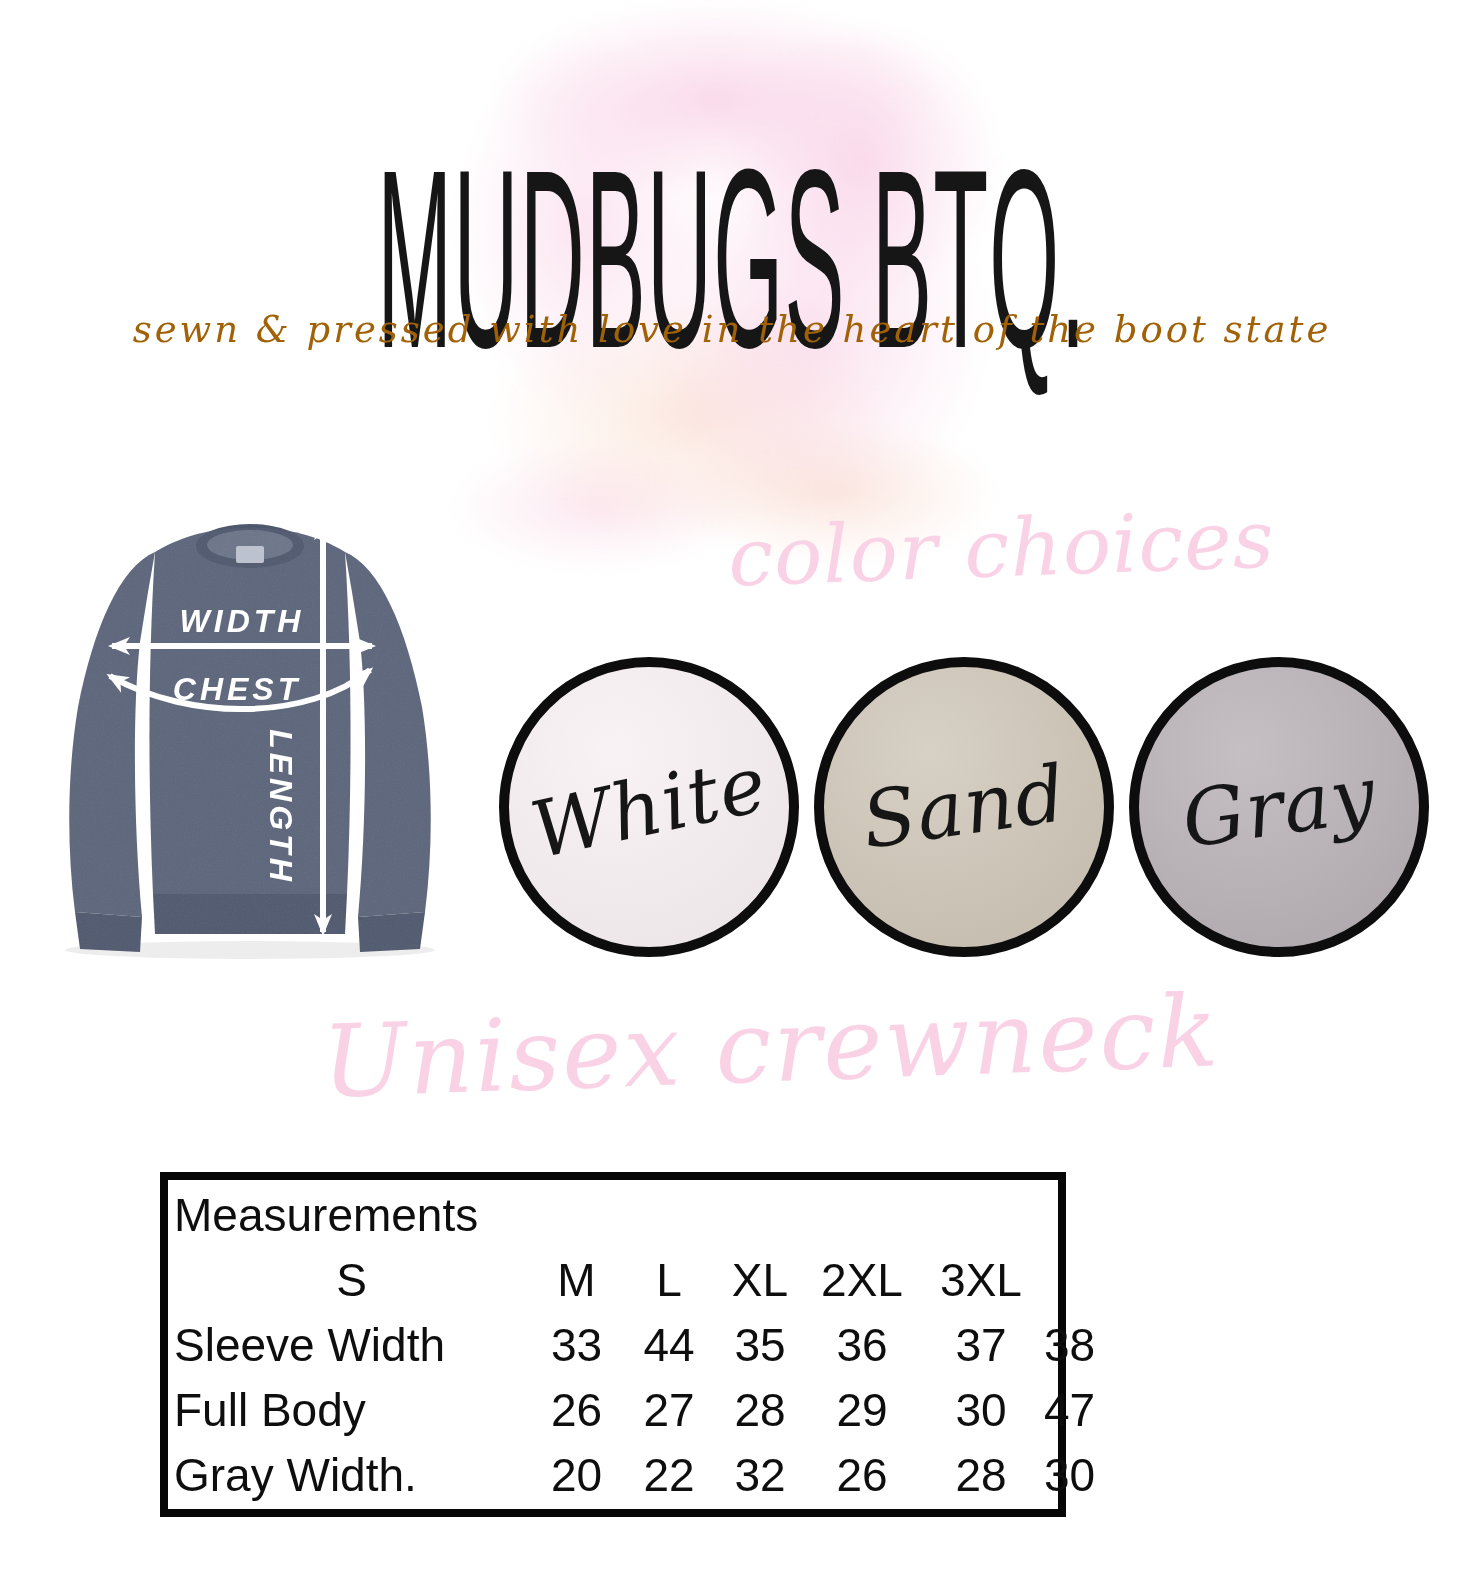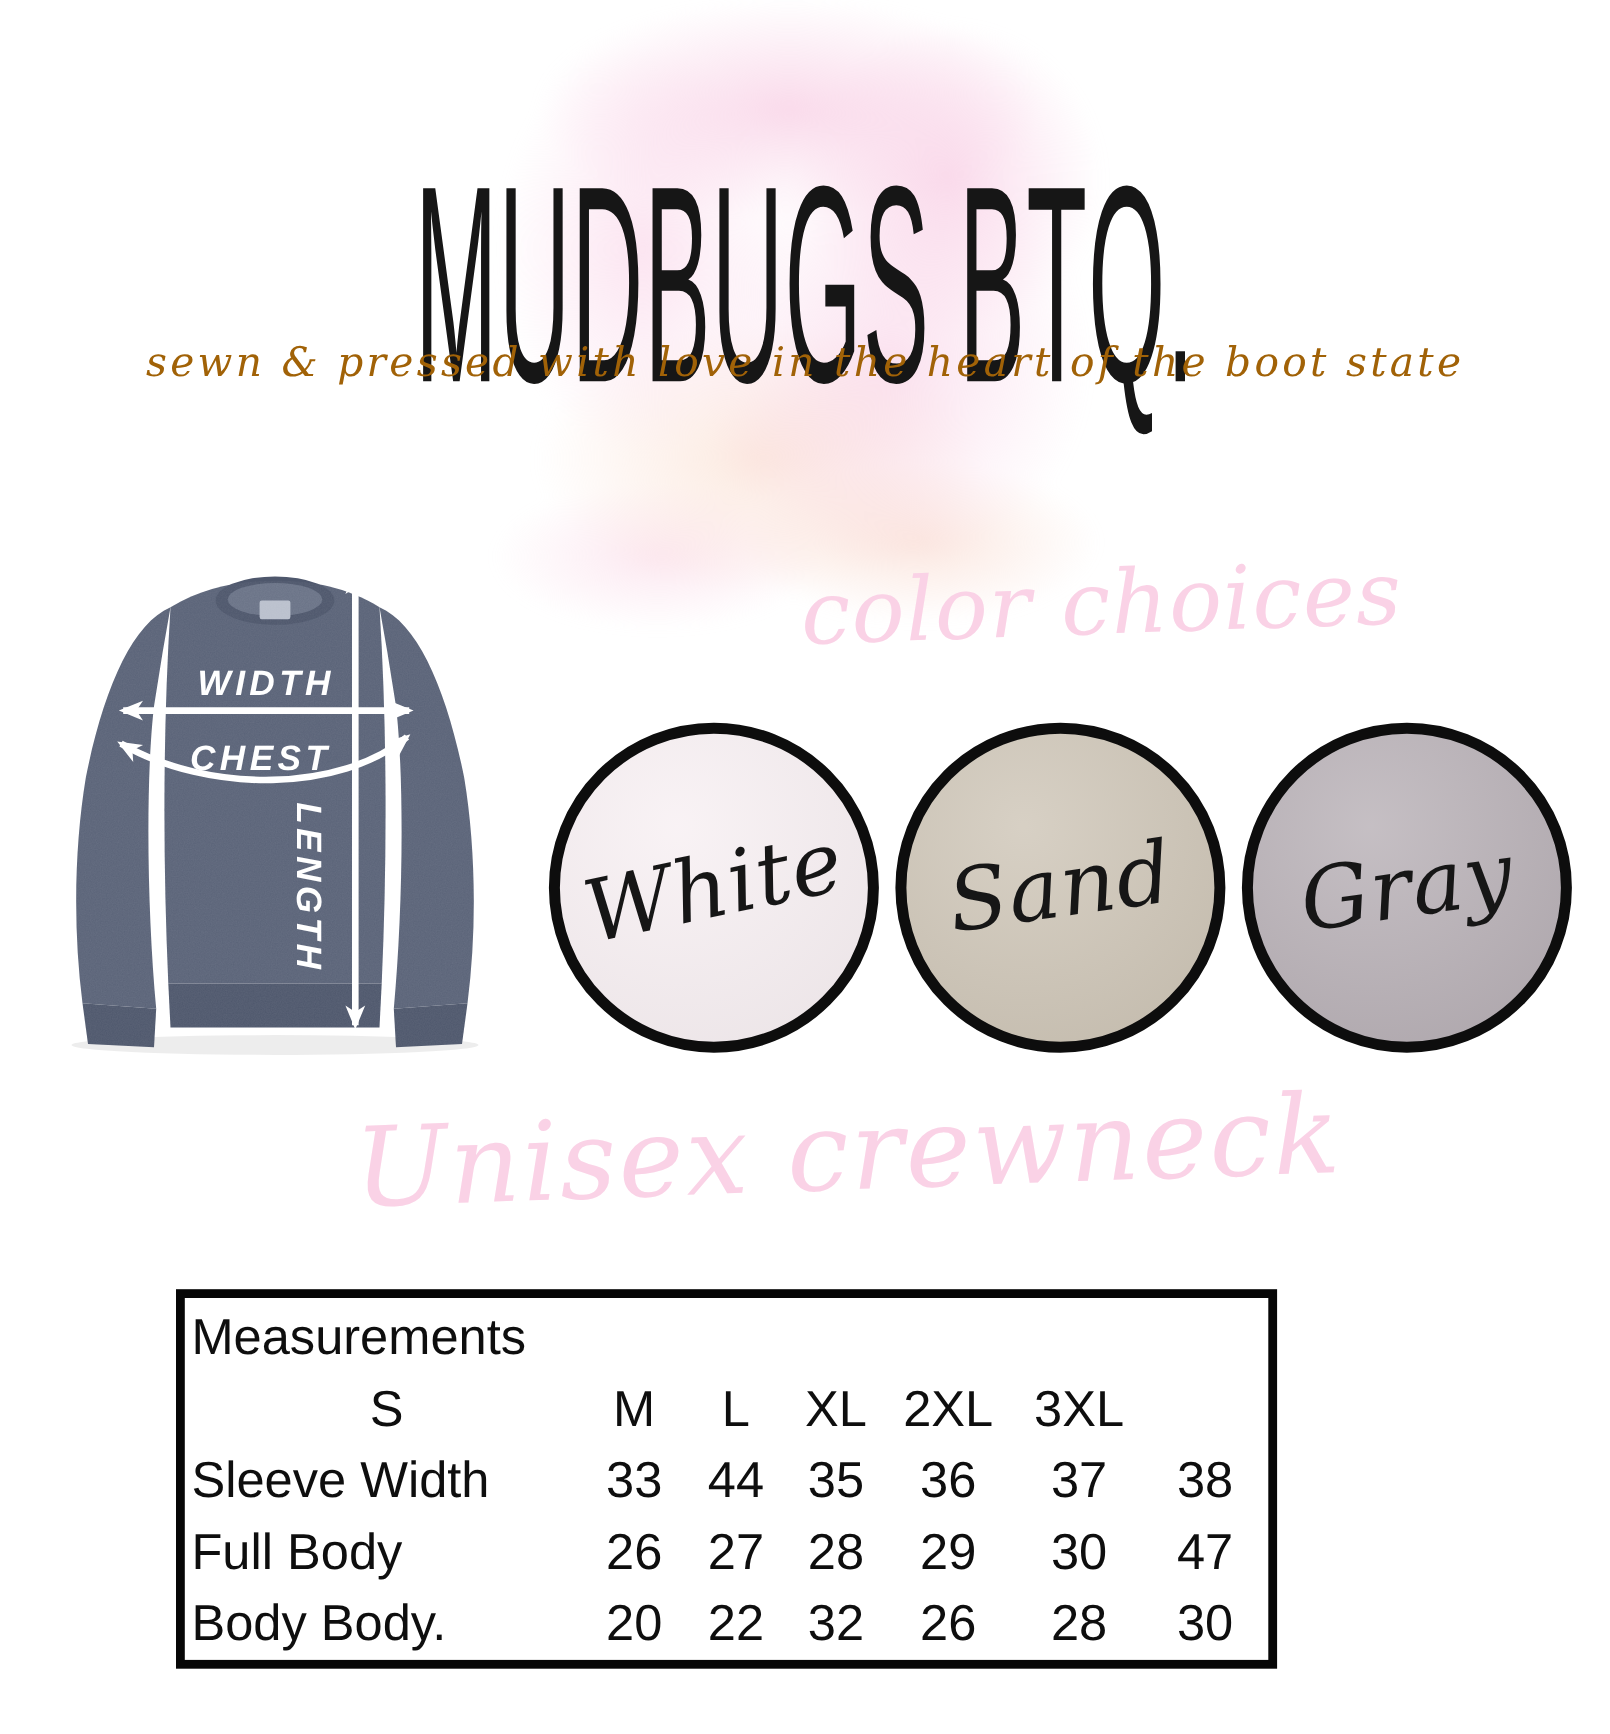--- a/index.html
+++ b/index.html
@@ -51,21 +51,21 @@
   }
   .swatch.white{left:499px;}
   .swatch.sand{left:814px;}
   .swatch.gray{left:1129px;}
   .swatch-label{
     font-family:"DejaVu Serif",serif;font-style:italic;font-size:78px;color:#161616;
     transform:rotate(-12deg);letter-spacing:1px;
   }
   .swatch.sand .swatch-label,.swatch.gray .swatch-label{transform:rotate(-8deg);}
   .mtable{
-    position:absolute;left:160px;top:1172px;width:1001px;height:345px;
+    position:absolute;left:160px;top:1172px;width:906px;height:345px;
     border:8px solid #060606;box-sizing:border-box;background:#ffffff;
     display:grid;grid-template-rows:repeat(5,1fr);padding:2px 6px;
   }
   .trow{
     display:grid;align-items:center;
     grid-template-columns:355px 95px 90px 92px 112px 126px 1fr;
     font-size:46px;color:#0e0e0e;
   }
   .trow .label{text-align:left;white-space:nowrap;}
   .trow .c{text-align:center;}
@@ -165,21 +165,21 @@
     <div class="trow">
       <div class="label">Full Body</div>
       <div class="c">26</div>
       <div class="c">27</div>
       <div class="c">28</div>
       <div class="c">29</div>
       <div class="c">30</div>
       <div class="c">47</div>
     </div>
     <div class="trow">
-      <div class="label">Body Body.</div>
+      <div class="label">Gray Width.</div>
       <div class="c">20</div>
       <div class="c">22</div>
       <div class="c">32</div>
       <div class="c">26</div>
       <div class="c">28</div>
       <div class="c">30</div>
     </div>
   </div>
 
 </div>

